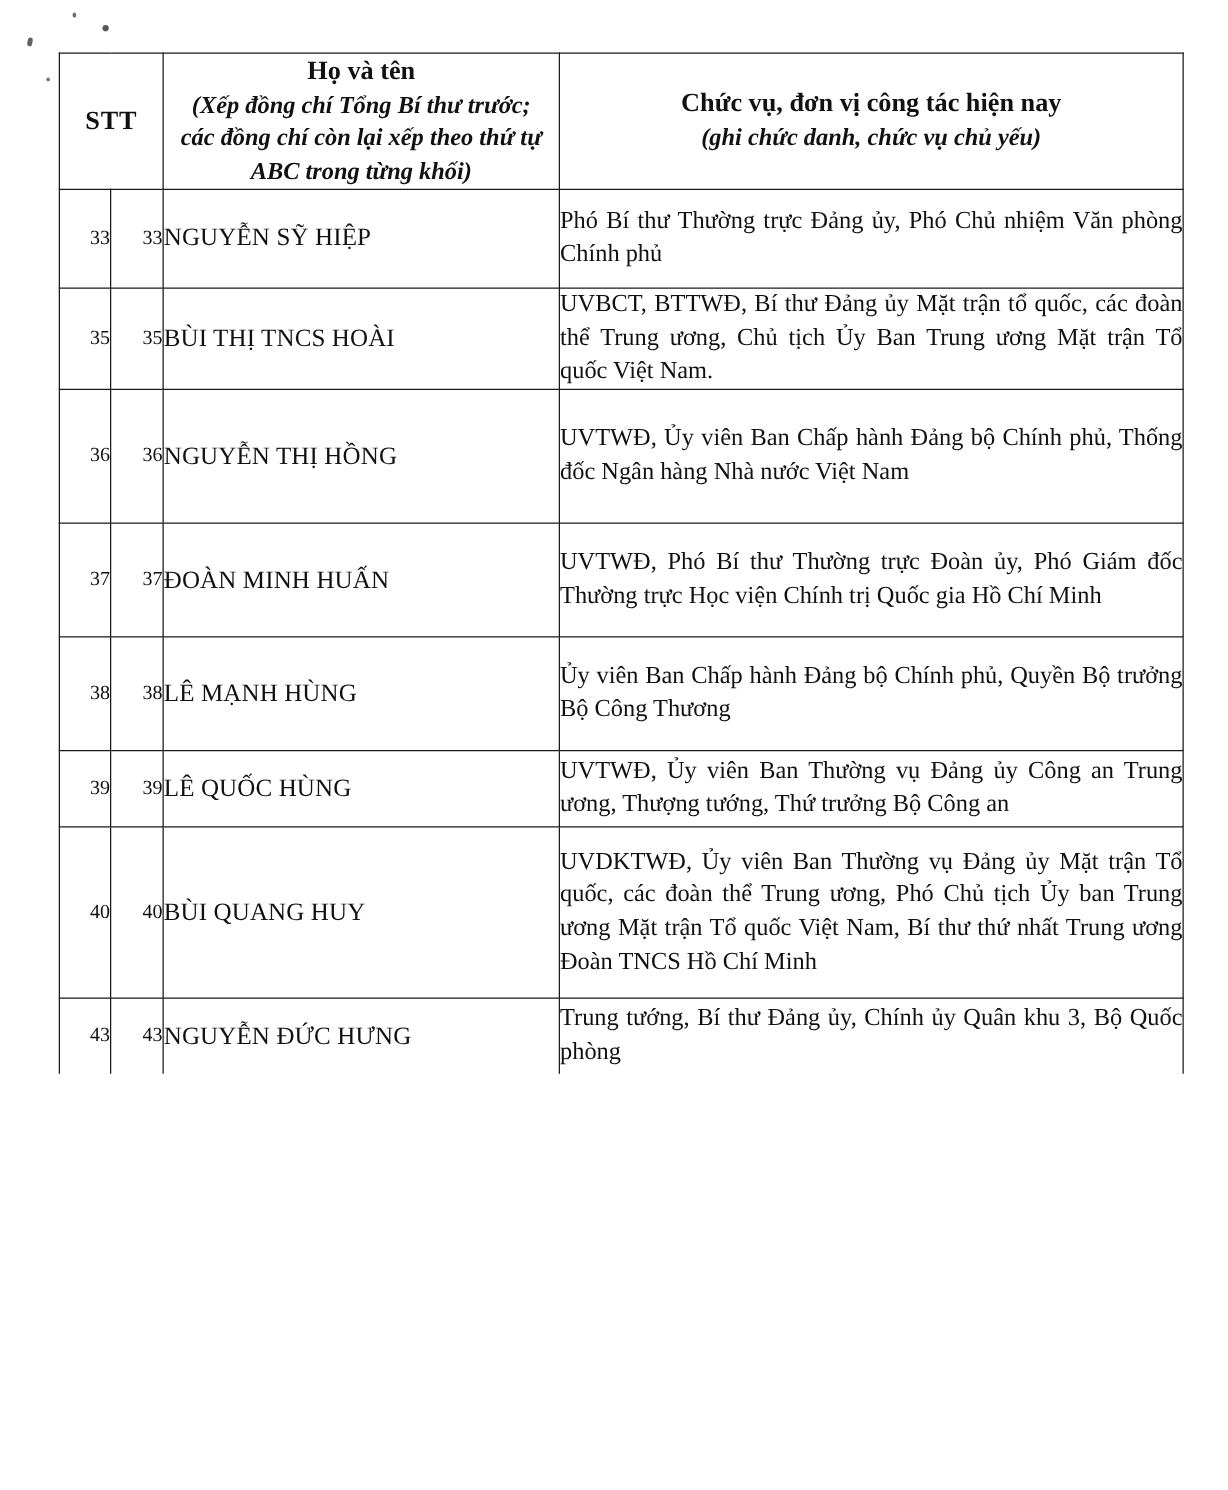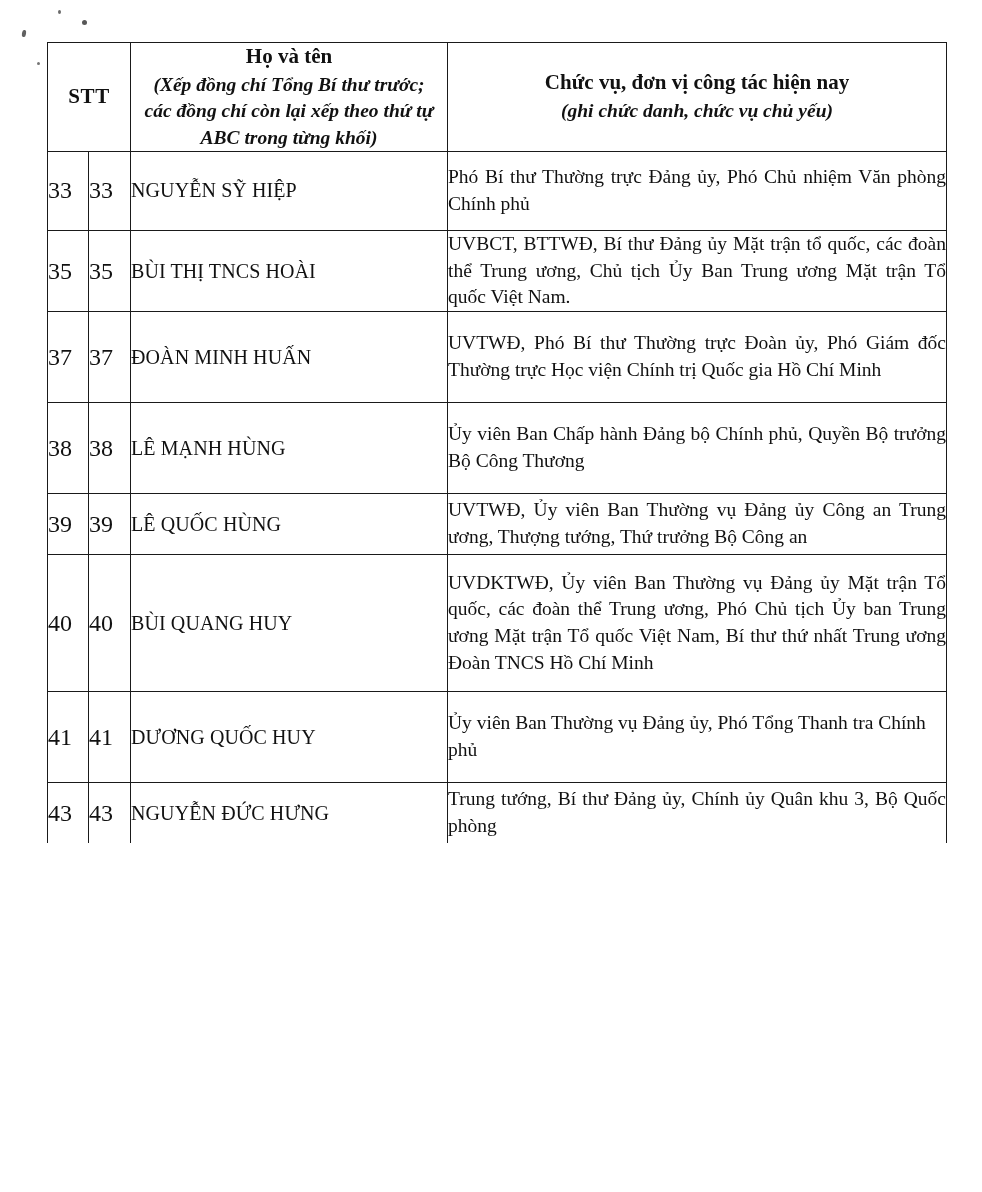--- a/index.html
+++ b/index.html
@@ -80,22 +80,22 @@
     font-style: italic;
     font-size: 19.5px;
     display: block;
     line-height: 1.34;
   }
   .hdr-pos .hdr-title { font-size: 21px; }
   .hdr-pos .hdr-sub   { font-size: 19.5px; }
 
   
   .cell-num {
-    text-align: left;
-    font-size: 24px;
+    text-align: right;
+    font-size: 16px;
     vertical-align: middle;
   }
   .cell-name {
     font-size: 20px;
     padding: 0 4px 0 8px;
     vertical-align: middle;
     white-space: nowrap;
     letter-spacing: .1px;
     font-family: Liberation Serif, serif;
   }
@@ -167,20 +167,26 @@
       </tr>
 
 
       <tr class="r-mid">
         <td class="cell-num">35</td>
         <td class="cell-num">35</td>
         <td class="cell-name">BÙI THỊ TNCS HOÀI</td>
         <td class="cell-pos">UVBCT, BTTWĐ, Bí thư Đảng ủy Mặt trận tổ quốc, các đoàn thể Trung ương, Chủ tịch Ủy Ban Trung ương Mặt trận Tổ quốc Việt Nam.</td>
       </tr>
 
+      <tr class="r-xtall">
+        <td class="cell-num">36</td>
+        <td class="cell-num">36</td>
+        <td class="cell-name">NGUYỄN THỊ HỒNG</td>
+        <td class="cell-pos">UVTWĐ, Ủy viên Ban Chấp hành Đảng bộ Chính phủ, Thống đốc Ngân hàng Nhà nước Việt Nam</td>
+      </tr>
 
       <tr class="r-tall">
         <td class="cell-num">37</td>
         <td class="cell-num">37</td>
         <td class="cell-name">ĐOÀN MINH HUẤN</td>
         <td class="cell-pos">UVTWĐ, Phó Bí thư Thường trực Đoàn ủy, Phó Giám đốc Thường trực Học viện Chính trị Quốc gia Hồ Chí Minh</td>
       </tr>
 
       <tr class="r-tall">
         <td class="cell-num">38</td>
@@ -196,26 +202,20 @@
         <td class="cell-pos">UVTWĐ, Ủy viên Ban Thường vụ Đảng ủy Công an Trung ương, Thượng tướng, Thứ trưởng Bộ Công an</td>
       </tr>
 
       <tr class="r-huge">
         <td class="cell-num">40</td>
         <td class="cell-num">40</td>
         <td class="cell-name">BÙI QUANG HUY</td>
         <td class="cell-pos">UVDKTWĐ, Ủy viên Ban Thường vụ Đảng ủy Mặt trận Tổ quốc, các đoàn thể Trung ương, Phó Chủ tịch Ủy ban Trung ương Mặt trận Tổ quốc Việt Nam, Bí thư thứ nhất Trung ương Đoàn TNCS Hồ Chí Minh</td>
       </tr>
 
-      <tr class="r-tall">
-        <td class="cell-num">41</td>
-        <td class="cell-num">41</td>
-        <td class="cell-name">DƯƠNG QUỐC HUY</td>
-        <td class="cell-pos one-line">Ủy viên Ban Thường vụ Đảng ủy, Phó Tổng Thanh tra Chính phủ</td>
-      </tr>
 
 
       <tr class="r-last">
         <td class="cell-num">43</td>
         <td class="cell-num">43</td>
         <td class="cell-name">NGUYỄN ĐỨC HƯNG</td>
         <td class="cell-pos">Trung tướng, Bí thư Đảng ủy, Chính ủy Quân khu 3, Bộ Quốc phòng</td>
       </tr>
 
     </tbody>

